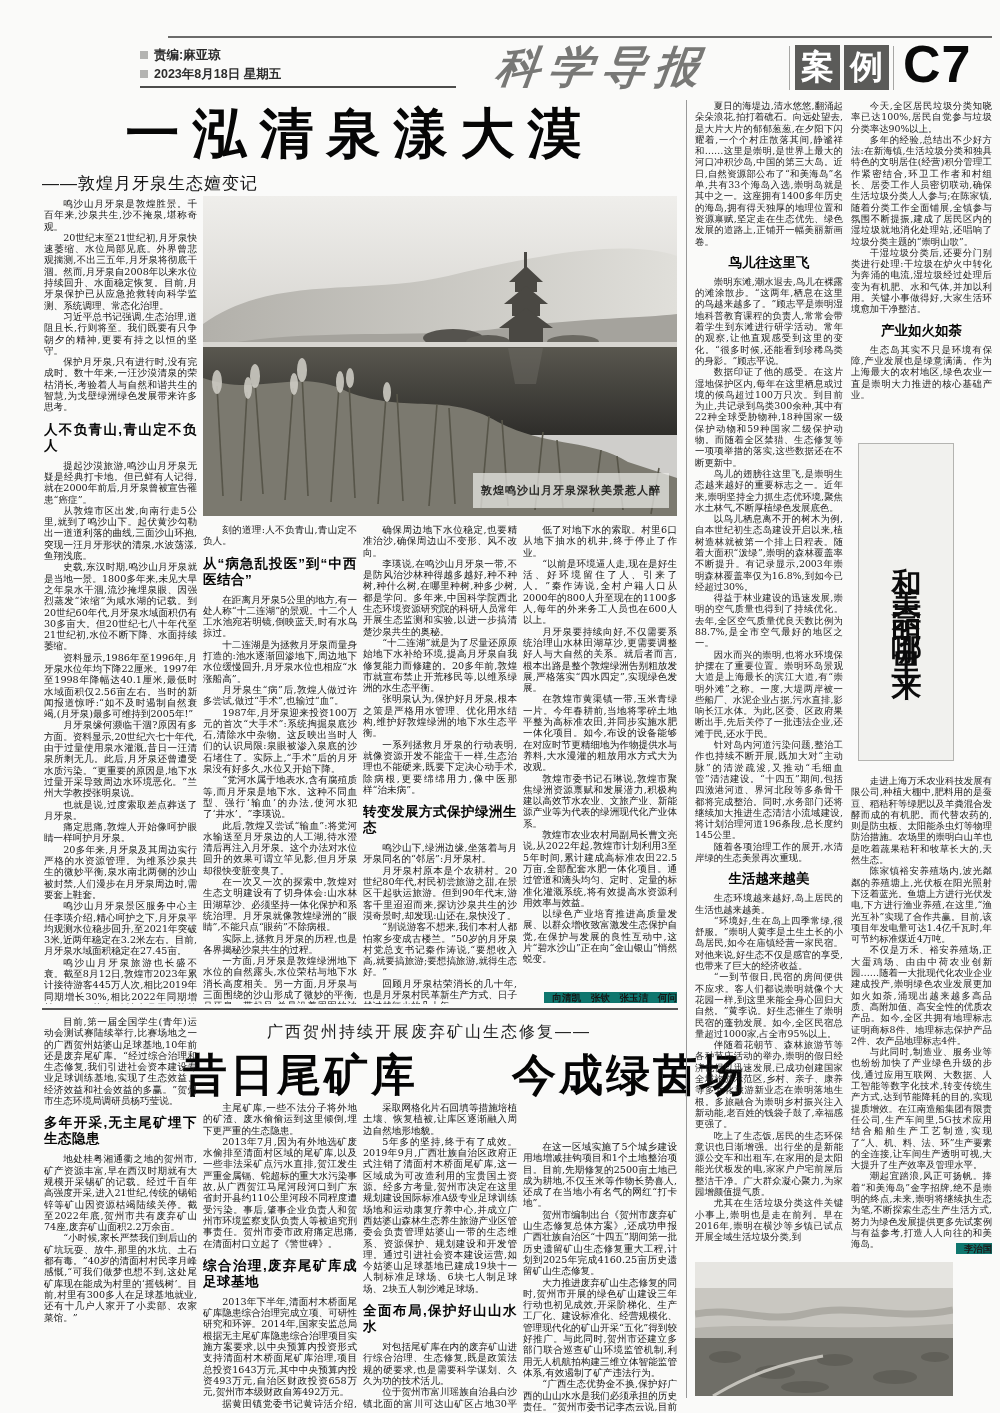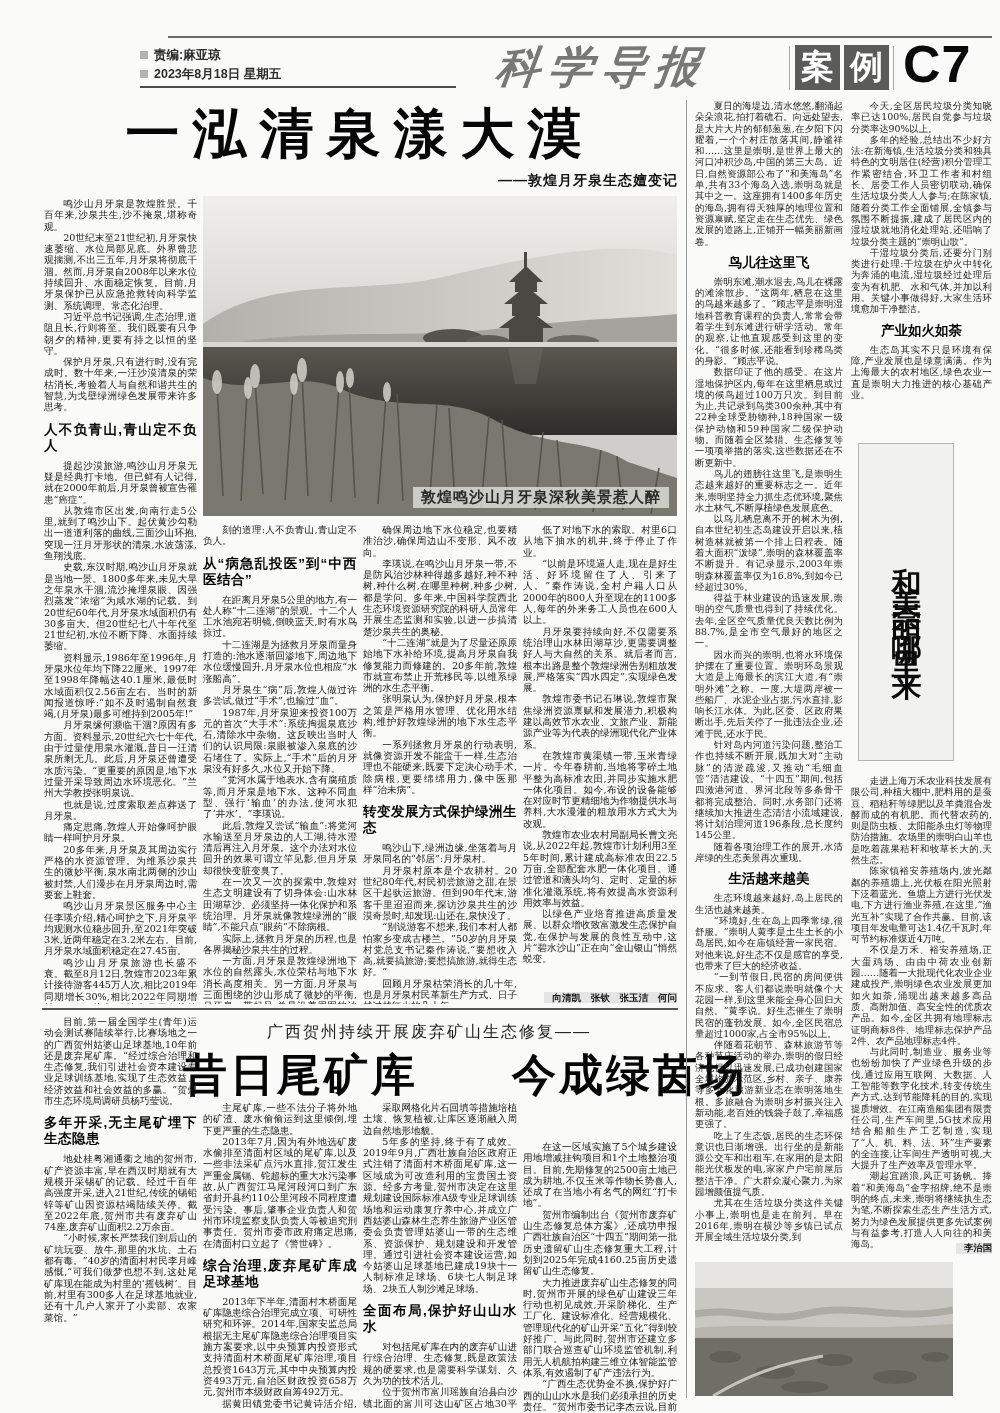--- a/index.html
+++ b/index.html
@@ -13,42 +13,42 @@
   .masthead{font-family:"DejaVu Serif",serif;font-style:italic;font-weight:700;font-size:44px;color:#787876;
             letter-spacing:9px;transform:skewX(-7deg);white-space:nowrap;}
   .anli{display:flex;gap:4px;}
   .anli .blk{width:45px;height:45px;background:#5b5b59;color:#fff;display:flex;align-items:center;justify-content:center;
              font-family:"Liberation Sans",sans-serif;font-weight:bold;font-size:33px;}
   .c7{font-family:"Liberation Sans","DejaVu Sans",sans-serif;font-weight:900;font-size:52px;color:#0a0a0a;letter-spacing:1px;text-align:right;}
   .vr{position:absolute;width:1px;background:#a7a7a5;}
   
   .hl1{left:42px;top:98px;width:636px;text-align:center;font-family:"Liberation Sans","DejaVu Sans",sans-serif;
        font-weight:900;font-size:54px;letter-spacing:13px;color:#060606;white-space:nowrap;}
-  .hl1sub{left:42px;top:172px;width:636px;text-align:right;font-family:"Liberation Sans",sans-serif;
-          font-size:14px;color:#141414;letter-spacing:1px;font-weight:bold;}
+  .hl1sub{left:42px;top:172px;width:636px;text-align:left;font-family:"Liberation Sans",sans-serif;
+          font-size:17px;color:#141414;letter-spacing:1px;}
   .kicker{left:192px;top:1022px;width:474px;text-align:center;font-family:"Liberation Sans",sans-serif;
           font-size:16px;color:#1d1d1d;letter-spacing:2px;white-space:nowrap;}
   .hl2{left:183px;top:1046px;width:514px;text-align:center;font-family:"DejaVu Serif",serif;
        font-weight:900;font-size:44px;color:#050505;letter-spacing:3px;white-space:nowrap;}
   
   .col{position:absolute;overflow:hidden;text-align:justify;}
   .main-col{font-size:9.6px;line-height:11.3px;width:153px;}
   .side-col{font-size:9.4px;line-height:11.3px;color:#1c1c1c;}
   .b-p{margin:0;text-indent:2em;}
   .b-h{font-family:"Liberation Sans","DejaVu Sans",sans-serif;font-weight:bold;font-size:13.5px;
        margin:9px 0 6px;text-indent:0;letter-spacing:0.5px;color:#060606;line-height:16px;}
   .b-hc{font-family:"Liberation Sans","DejaVu Sans",sans-serif;font-weight:bold;font-size:13.5px;
         margin:8px 0 5px;text-align:center;color:#060606;line-height:16px;}
   .b-sig{text-align:right;font-weight:bold;margin:0;}
-  .b-sig.pin{position:absolute;bottom:1px;right:0;background:#e5e5e5;padding-left:8px;font-family:Liberation Serif, serif;}
+  .b-sig.pin{position:absolute;bottom:1px;right:0;background:#0f766e;padding-left:8px;}
   
   .photo{position:absolute;overflow:hidden;background:#cfcecb;}
   .photo svg{display:block;width:100%;height:100%;}
   .cap{position:absolute;right:8px;bottom:8px;background:rgba(236,235,231,0.72);color:#2a2a28;
-       font-weight:bold;font-size:15px;letter-spacing:1px;padding:1px 8px;}
+       font-weight:bold;font-size:11px;letter-spacing:1px;padding:10px 8px;}
   
   .vtitle{left:858px;top:443px;width:96px;height:318px;background:#f1f1ee;border:1px solid #b4b4b1;
           display:flex;align-items:center;justify-content:center;box-sizing:border-box;}
   .vtitle span{writing-mode:vertical-rl;font-family:"DejaVu Serif",serif;font-weight:700;font-size:30px;
                letter-spacing:17px;color:#0b0b0b;}
 </style>
 </head>
 <body>
 
 <div id="page">
@@ -183,22 +183,22 @@
       <div class="b-h">转变发展方式保护绿洲生态</div>
       <p class="b-p">鸣沙山下,绿洲边缘,坐落着与月牙泉同名的“邻居”:月牙泉村。</p>
       <p class="b-p">月牙泉村原本是个农耕村。20世纪80年代,村民初尝旅游之甜,在景区干起驮运旅游。但到90年代末,游客千里迢迢而来,探访沙泉共生的沙漠奇景时,却发现:山还在,泉快没了。</p>
       <p class="b-p">“别说游客不想来,我们本村人都怕家乡变成古楼兰。”50岁的月牙泉村党总支书记秦作涛说,“要想收入高,就要搞旅游;要想搞旅游,就得生态好。”</p>
       <p class="b-p">回顾月牙泉枯荣消长的几十年,也是月牙泉村民革新生产方式、日子越过越红火的几十年。</p>
     </div>
   <div class="col main-col" style="left:523px;top:524px;width:154px;height:480px;">
       <p class="b-p">低了对地下水的索取。村里6口从地下抽水的机井,终于停止了作业。</p>
       <p class="b-p">“以前是环境逼人走,现在是好生活、好环境留住了人、引来了人。”秦作涛说,全村户籍人口从2000年的800人升至现在的1100多人,每年的外来务工人员也在600人以上。</p>
       <p class="b-p">月牙泉要持续向好,不仅需要系统治理山水林田湖草沙,更需要调整好人与大自然的关系。就后者而言,根本出路是整个敦煌绿洲告别粗放发展,严格落实“四水四定”,实现绿色发展。</p>
+      <p class="b-p">在敦煌市黄渠镇一带,玉米青绿一片。今年春耕前,当地将零碎土地平整为高标准农田,并同步实施水肥一体化项目。如今,布设的设备能够在对应时节更精细地为作物提供水与养料,大水漫灌的粗放用水方式大为改观。</p>
       <p class="b-p">敦煌市委书记石琳说,敦煌市聚焦绿洲资源禀赋和发展潜力,积极构建以高效节水农业、文旅产业、新能源产业等为代表的绿洲现代化产业体系。</p>
-      <p class="b-p">在敦煌市黄渠镇一带,玉米青绿一片。今年春耕前,当地将零碎土地平整为高标准农田,并同步实施水肥一体化项目。如今,布设的设备能够在对应时节更精细地为作物提供水与养料,大水漫灌的粗放用水方式大为改观。</p>
       <p class="b-p">敦煌市农业农村局副局长曹文亮说,从2022年起,敦煌市计划利用3至5年时间,累计建成高标准农田22.5万亩,全部配套水肥一体化项目。通过管道和滴头均匀、定时、定量的标准化灌溉系统,将有效提高水资源利用效率与效益。</p>
       <p class="b-p">以绿色产业培育推进高质量发展、以群众增收致富激发生态保护自觉,在保护与发展的良性互动中,这片“碧水沙山”正在向“金山银山”悄然蜕变。</p>
       <div class="b-sig pin">向清凯　张钦　张玉洁　何问</div>
     </div>
 
   <div class="rule" style="left:42px;top:1008px;width:636px;height:1.5px;background:#555;"></div>
 
   <div class="abs kicker">广西贺州持续开展废弃矿山生态修复——</div>
   <div class="abs hl2">昔日尾矿库　　今成绿茵场</div>
 

